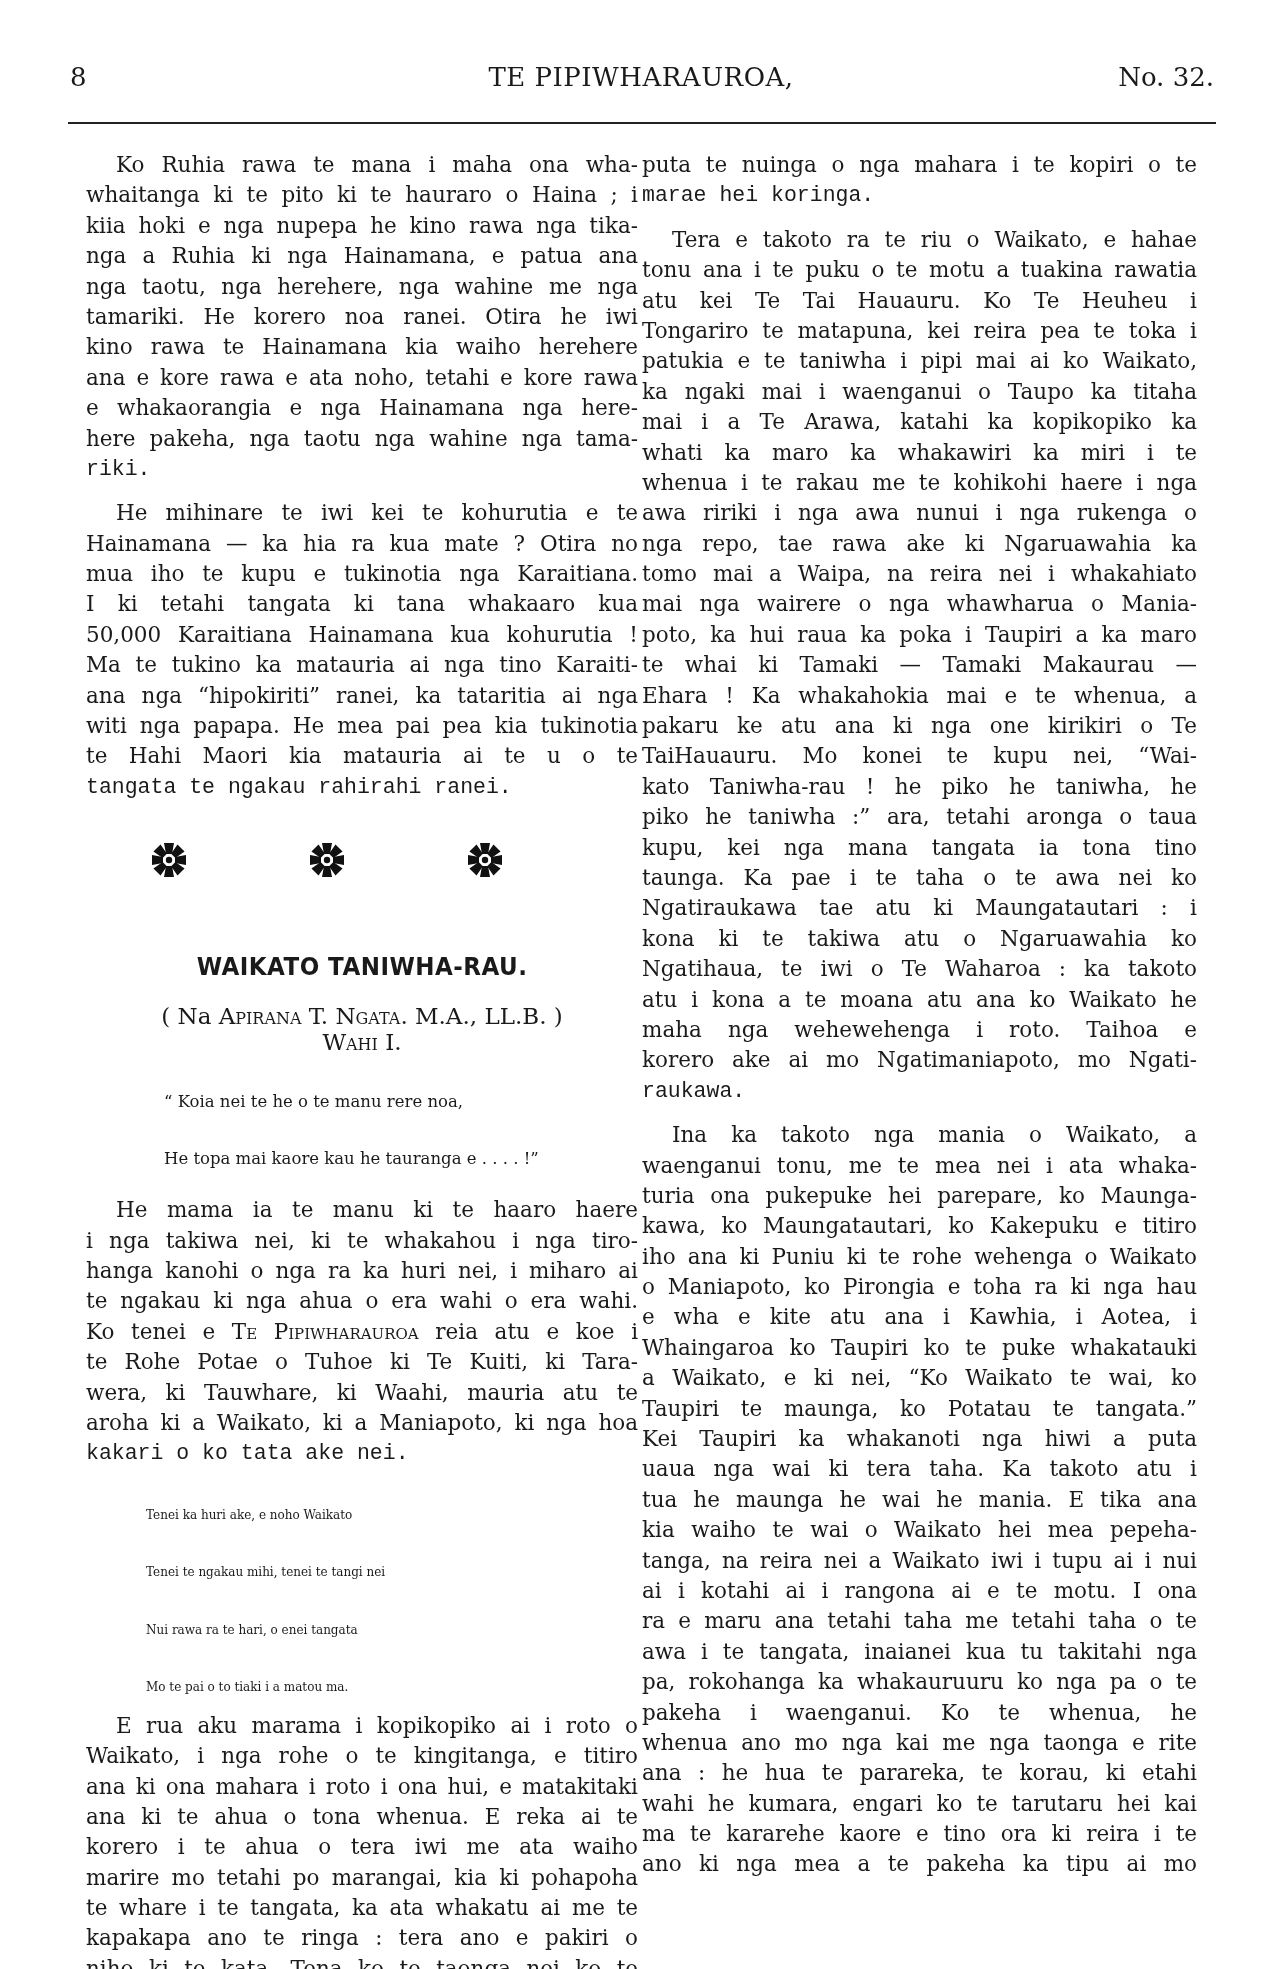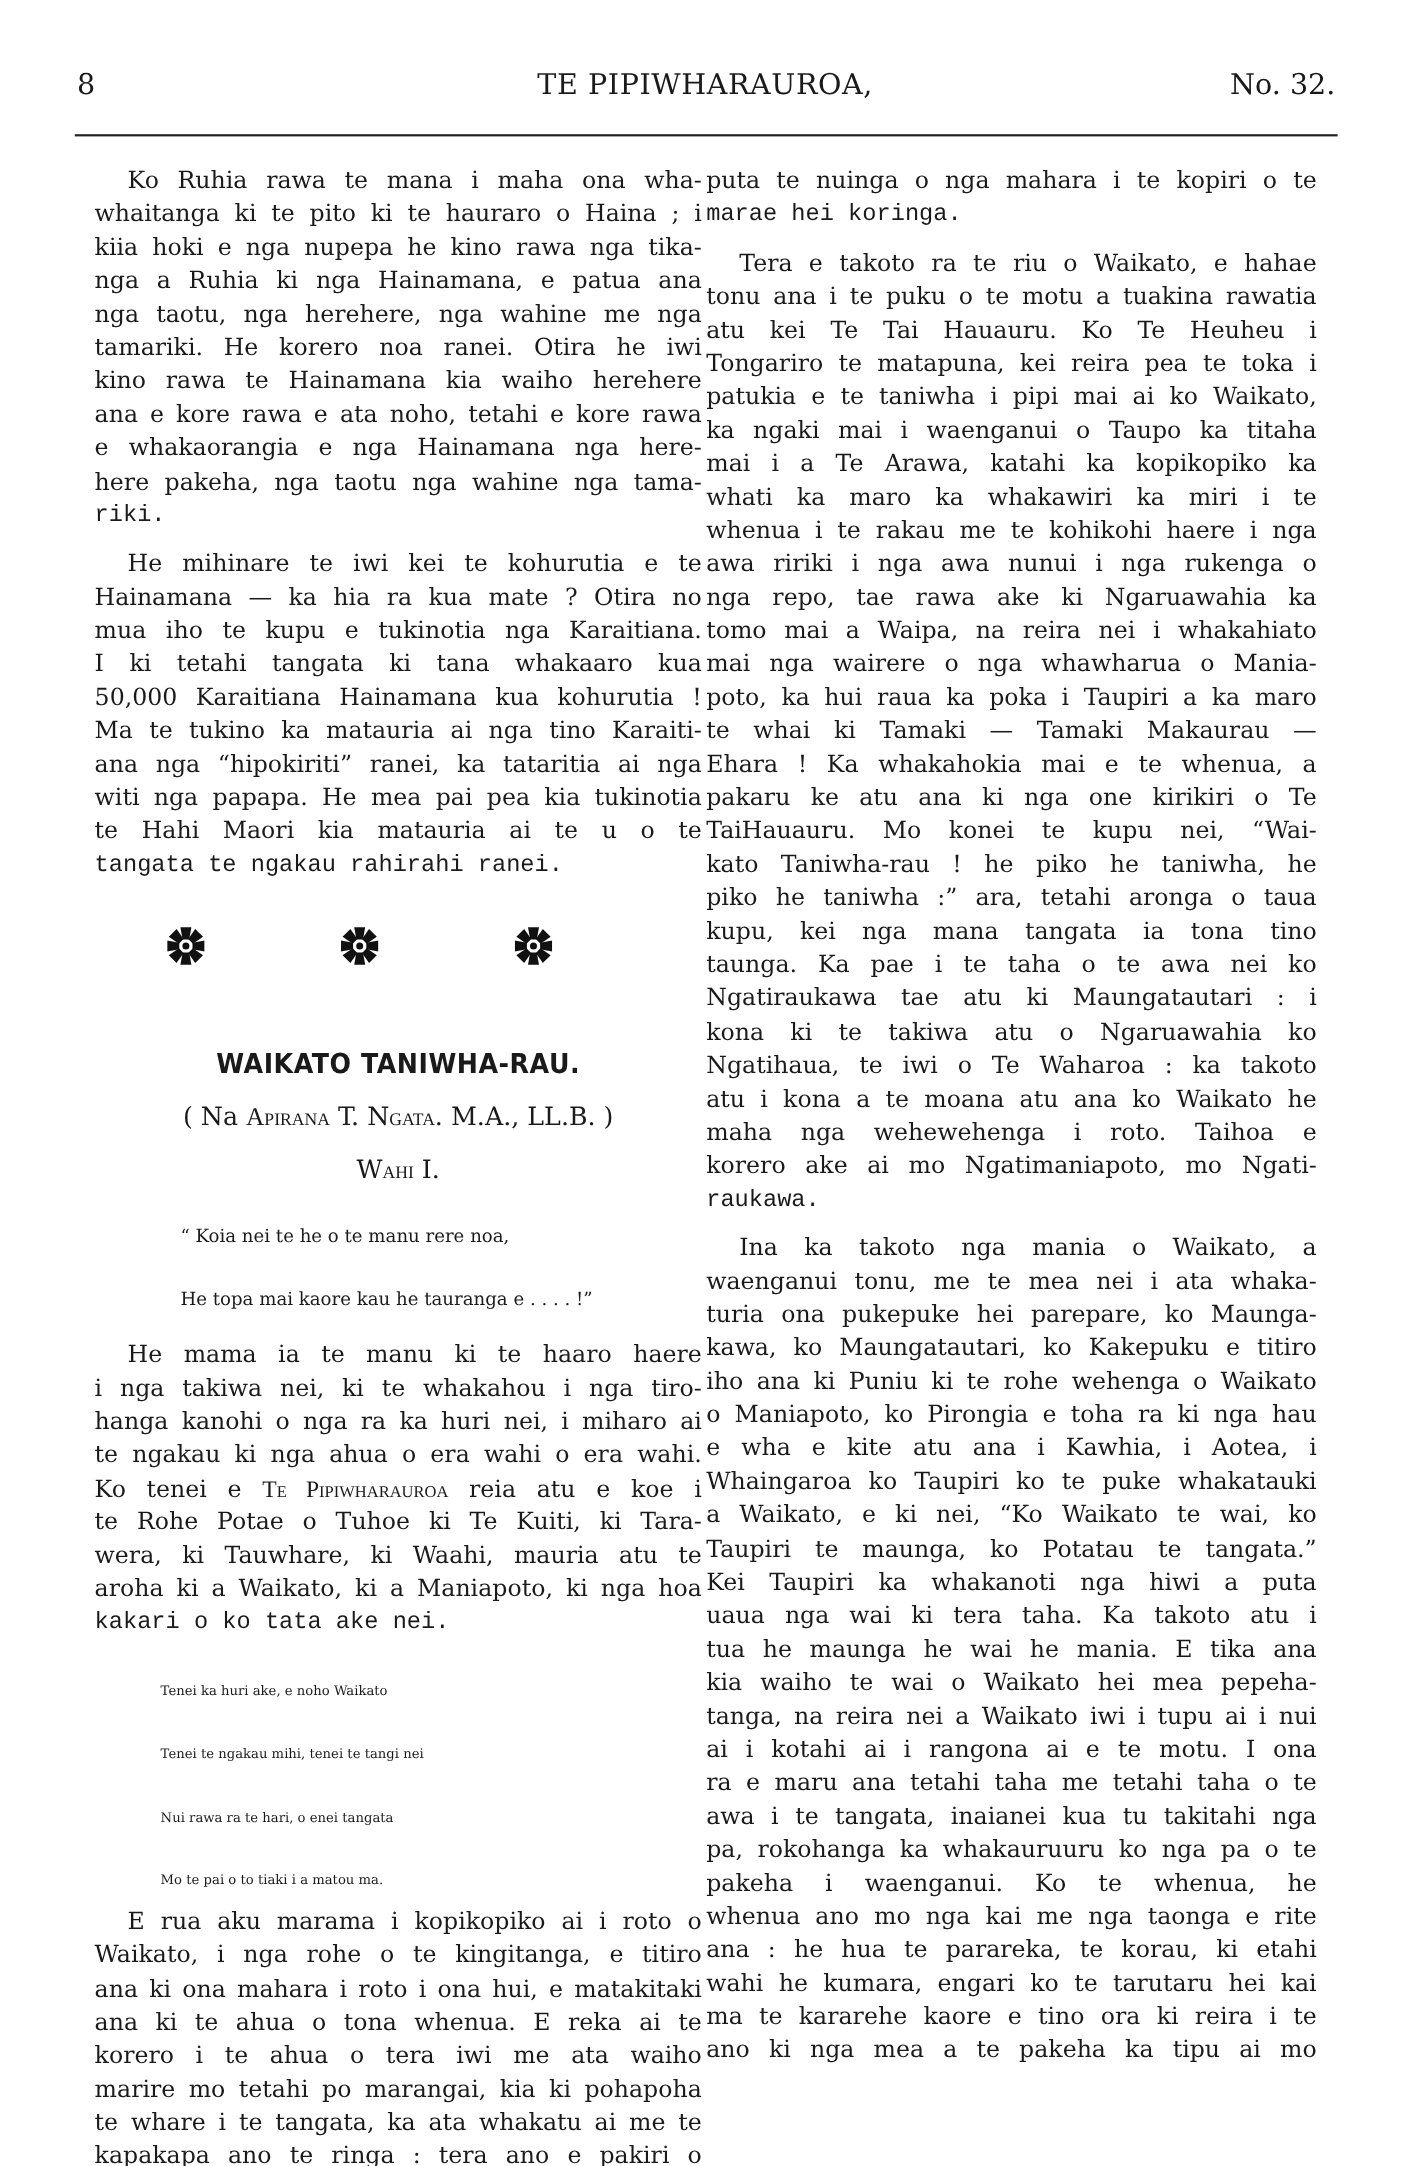--- a/index.html
+++ b/index.html
@@ -32,22 +32,22 @@
     display: flex; justify-content: space-between; width: 350px; margin: 38px auto 0 66px;
     height: 50px;
   }
   .star { width: 34px; height: 40px; }
   .article-title {
     text-align: center; font-family: "DejaVu Sans", "Liberation Sans", sans-serif;
     font-weight: bold; font-size: 25px; letter-spacing: 0.5px; margin-top: 62px;
     transform: scaleX(0.92);
   }
   .byline { text-align: center; font-size: 23px; margin-top: 22px; }
-  .part { text-align: center; font-size: 23px; margin-top: 22px; }
-  .sc { font-variant: small-caps; font-family: Liberation Serif, serif; }
+  .part { text-align: center; font-size: 23px; }
+  .sc { font-variant: small-caps; }
   .verse { margin-left: 78px; font-size: 16.5px; line-height: 21px; }
   .verse .vl { display: block; white-space: nowrap; margin-top: 36px; }
   .verse.epigraph { margin-top: 20px; margin-bottom: 26px; }
   .verse.song { margin-left: 60px; margin-top: 14px; margin-bottom: 12px; font-size: 12px; line-height: 21.5px; }
 </style>
 </head>
 <body>
 
 <div class="header">
   <span class="pageno">8</span>

